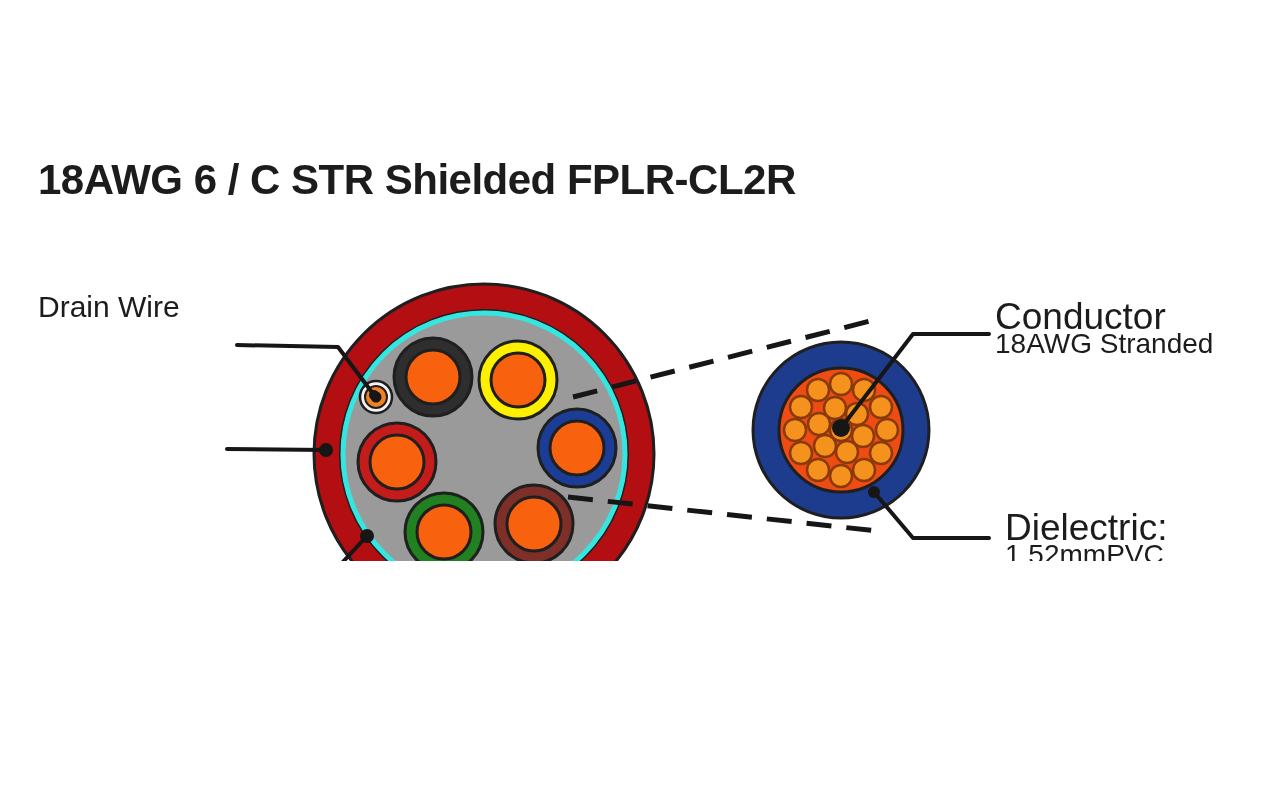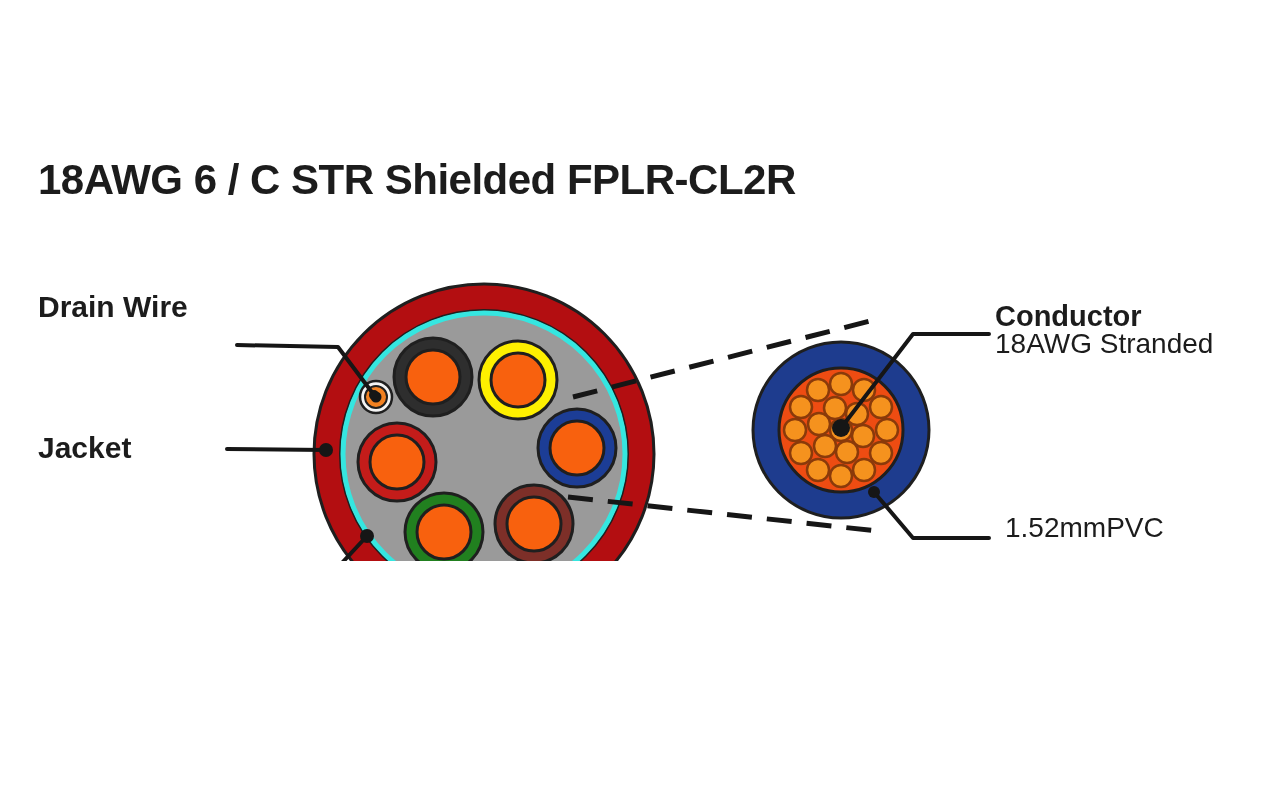--- a/index.html
+++ b/index.html
@@ -2,23 +2,23 @@
 <html><head>
 <meta charset="utf-8">
 <style>
   html,body{margin:0;padding:0;background:#fff;}
   .canvas{position:relative;width:1280px;height:561px;background:#ffffff;overflow:hidden;
           font-family:"Liberation Sans",sans-serif;}
   .title{position:absolute;left:38px;top:156px;margin:0;font-size:42px;font-weight:700;
          letter-spacing:-0.5px;color:#1c1c1c;white-space:nowrap;}
   svg{position:absolute;left:0;top:0;}
   .lbl{position:absolute;color:#1c1c1c;font-size:29px;line-height:33px;white-space:nowrap;}
-  .lbl .h{font-weight:700;font-size:30px;}
+  .lbl .h{font-weight:400;font-size:30px;}
   .lbl.right{font-size:28px;line-height:27px;}
-  .lbl.right .h{font-size:29px;}
+  .lbl.right .h{font-size:37px;}
 </style>
 </head>
 <body>
 
 <div class="canvas">
 
   <h1 class="title">18AWG 6 / C STR Shielded FPLR-CL2R</h1>
 
   <svg id="diagram-svg" width="1280" height="800" viewBox="0 0 1280 800">
       <g>
@@ -104,28 +104,28 @@
           <circle cx="874" cy="492" r="6" fill="#161616"></circle>
         </g>
       </g>
     </svg>
 
   <div class="lbl" style="left:38px;top:290px">
     <div class="h">Drain Wire</div>
   </div>
 
   <div class="lbl" style="left:38px;top:431px">
-    <div class="h">Jacket</div>
   </div>
 
   <div class="lbl" style="left:38px;top:565px">
   </div>
 
   <div class="lbl right" style="left:995px;top:303px">
     <div class="h">Conductor</div>
     <div>18AWG Stranded</div>
   </div>
 
   <div class="lbl right" style="left:1005px;top:514px">
+    <div class="h">Dielectric:</div>
     <div>1.52mmPVC</div>
   </div>
 
 </div>
 
 </body></html>

